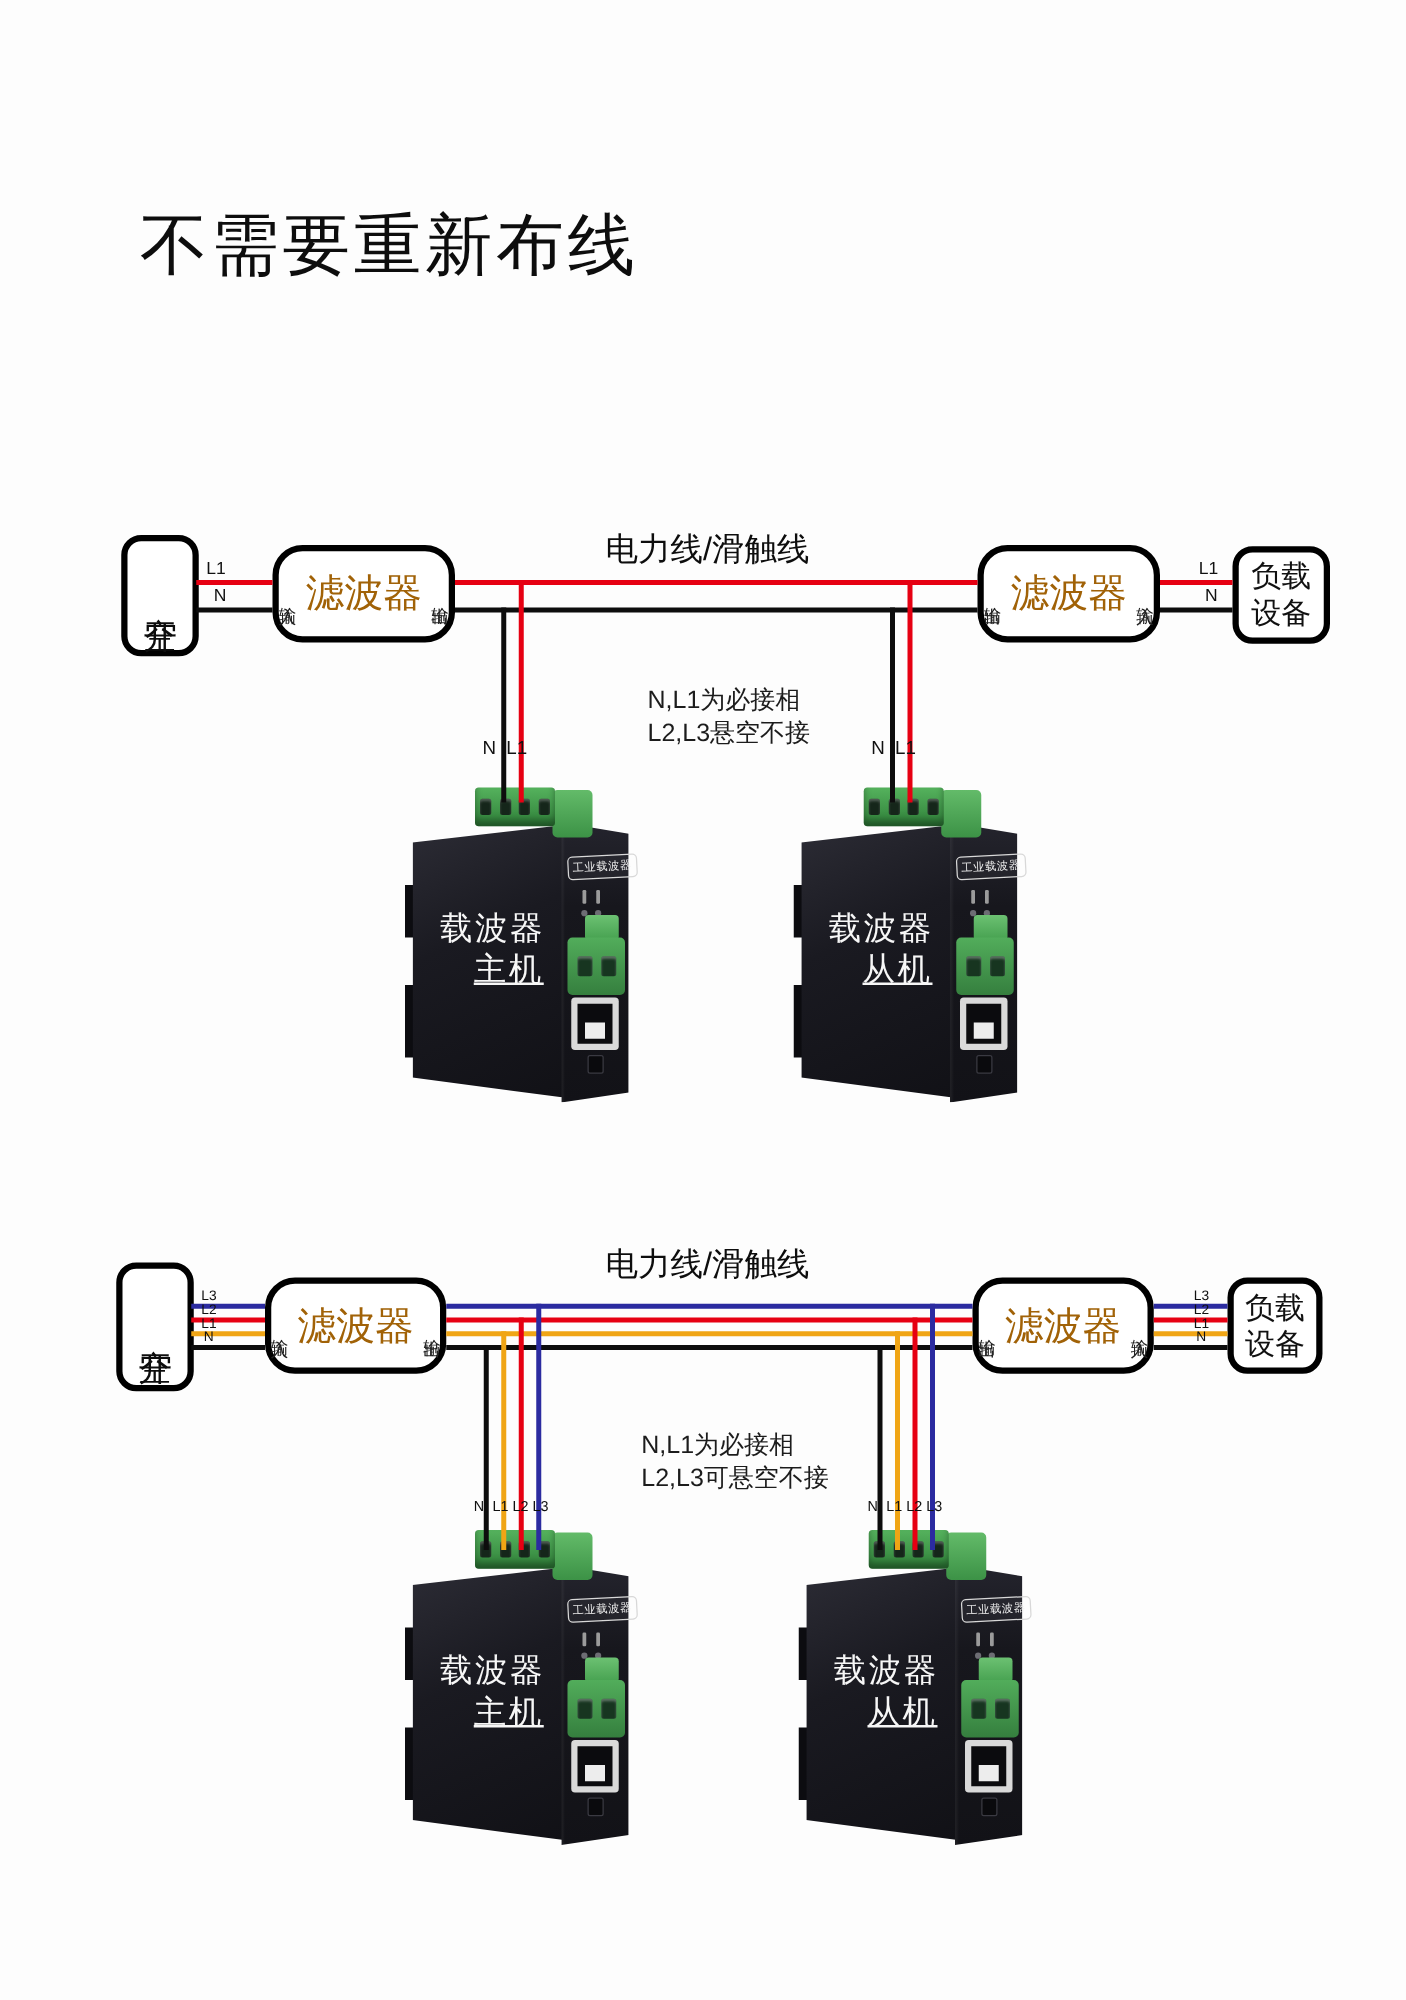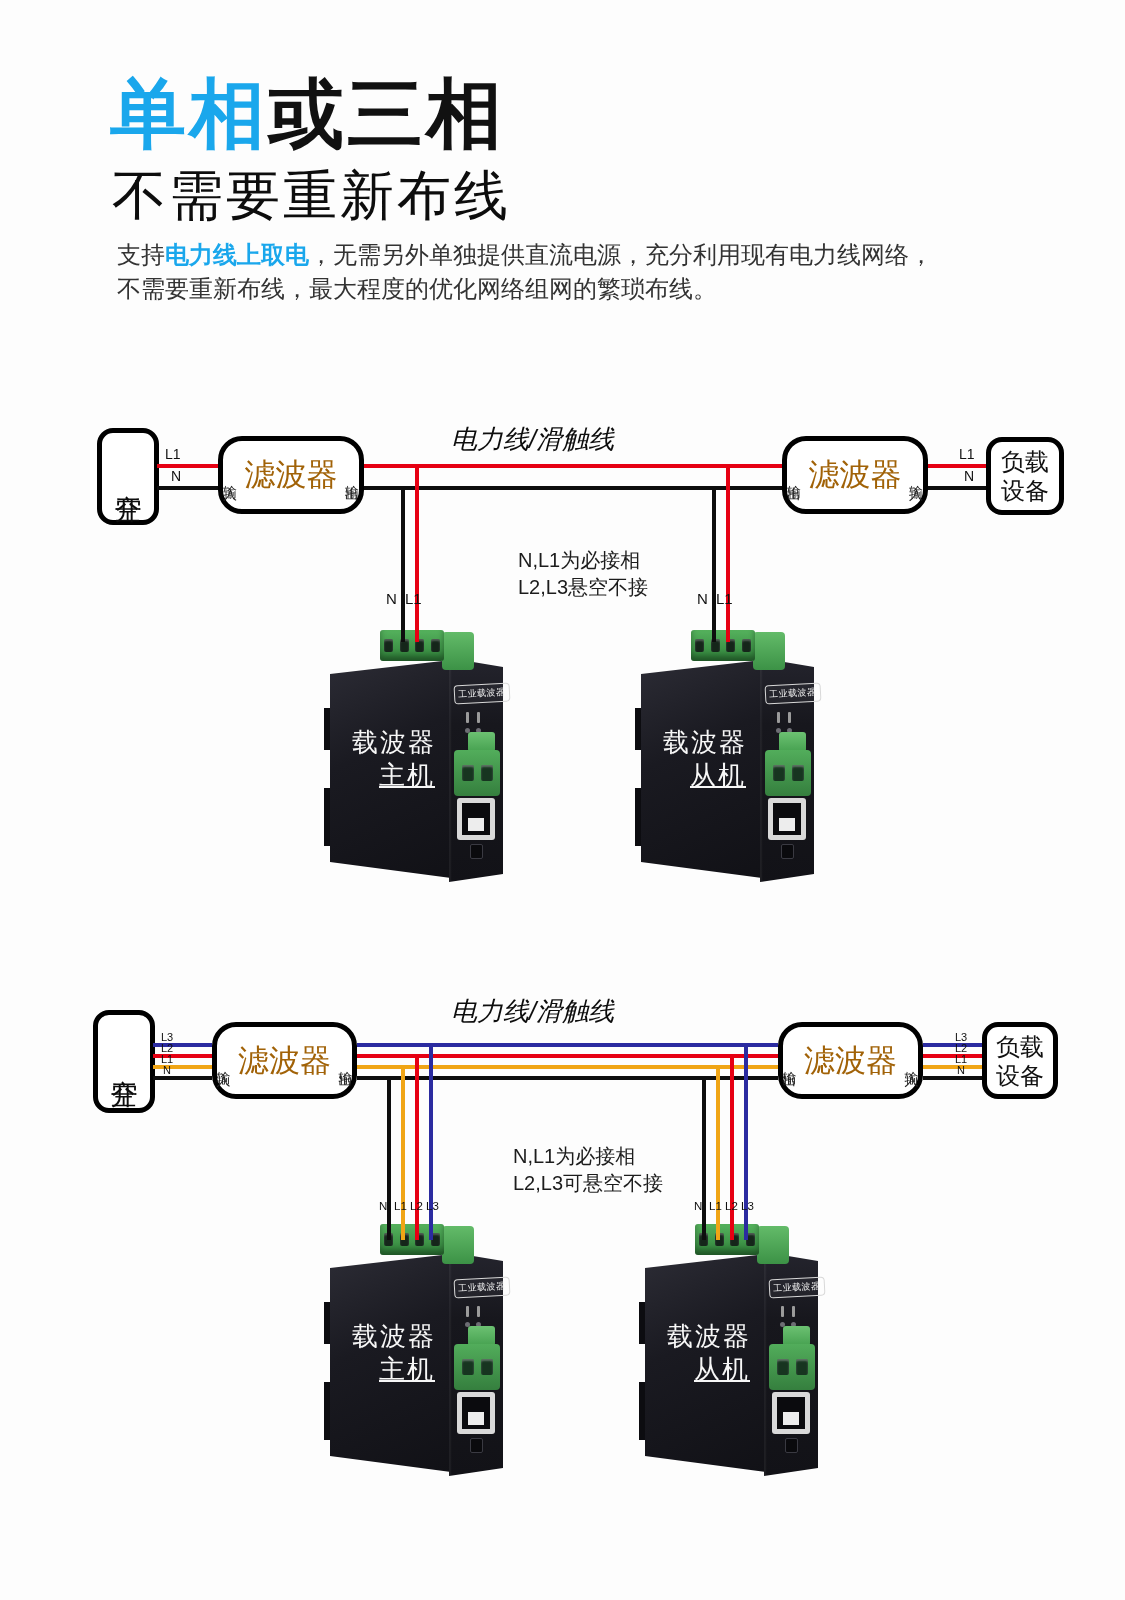--- a/index.html
+++ b/index.html
@@ -7,21 +7,21 @@
           font-family:"Liberation Sans","DejaVu Sans",sans-serif;color:#111;}
 
   
   .title{position:absolute;left:110px;top:74px;font-size:76px;font-weight:700;line-height:1.05;letter-spacing:3px;white-space:nowrap;}
   .title .accent{color:var(--accent);}
   .subtitle{position:absolute;left:112px;top:160px;font-size:54px;font-weight:500;letter-spacing:3px;color:#0d0d0d;white-space:nowrap;}
   .intro{position:absolute;left:117px;top:238px;font-size:24px;line-height:34px;color:#333;}
   .intro .hl{color:var(--accent);font-weight:700;}
 
   
-  .plabel{position:absolute;width:230px;text-align:left;font-size:26px;font-weight:500;color:#0d0d0d;white-space:nowrap;font-style:italic;}
+  .plabel{position:absolute;width:230px;text-align:center;font-size:26px;font-weight:500;color:#0d0d0d;white-space:nowrap;}
   .rbox{position:absolute;border:5px solid #000;background:#fff;border-radius:18px;box-sizing:border-box;
         display:flex;align-items:center;justify-content:center;}
   .breaker{border-radius:16px;}
   .vtxt{writing-mode:vertical-rl;text-orientation:upright;font-size:27px;font-weight:500;letter-spacing:4px;color:#0d0d0d;}
   .filter{border-radius:24px;gap:7px;}
   .portlbl{writing-mode:vertical-rl;text-orientation:upright;font-size:14px;line-height:15px;font-weight:500;color:#222;letter-spacing:1px;}
   .fname{font-size:31px;font-weight:500;color:#a16207;white-space:nowrap;}
   .load{flex-direction:column;border-radius:16px;font-size:24px;line-height:29px;font-weight:500;}
   .wh{position:absolute;height:4px;z-index:3;}
   .wv{position:absolute;width:4px;z-index:3;}
@@ -68,26 +68,21 @@
   .dev-switch{position:absolute;left:140px;top:216px;width:11px;height:13px;background:#0a0a0d;border:1px solid #3a3a42;border-radius:2px;}
   .dev-label{position:absolute;left:14px;top:98px;width:100px;color:#f7f7f7;font-size:26px;line-height:33px;
              font-weight:500;text-align:center;letter-spacing:2px;z-index:3;}
   .dev-label .l2{margin-left:26px;text-decoration:underline;}
 </style>
 </head>
 <body>
 
 <div id="canvas">
 
-  <div class="title"><span class="accent">单相</span><span>或三相</span></div>
   <div class="subtitle">不需要重新布线</div>
-  <div class="intro">
-    <span>支持</span><span class="hl">电力线上取电</span><span>，无需另外单独提供直流电源，充分利用现有电力线网络，</span><br>
-    <span>不需要重新布线，最大程度的优化网络组网的繁琐布线。</span>
-  </div>
 
   <div class="plabel" style="left:451px;top:422px;">电力线/滑触线</div>
 
   <div class="rbox breaker" style="left:97px;top:428px;width:62px;height:97px;">
     <span class="vtxt">空开</span>
   </div>
 
   <div class="rbox filter" style="left:218px;top:436px;width:146px;height:78px;">
     <span class="portlbl">输入</span>
     <span class="fname">滤波器</span>

